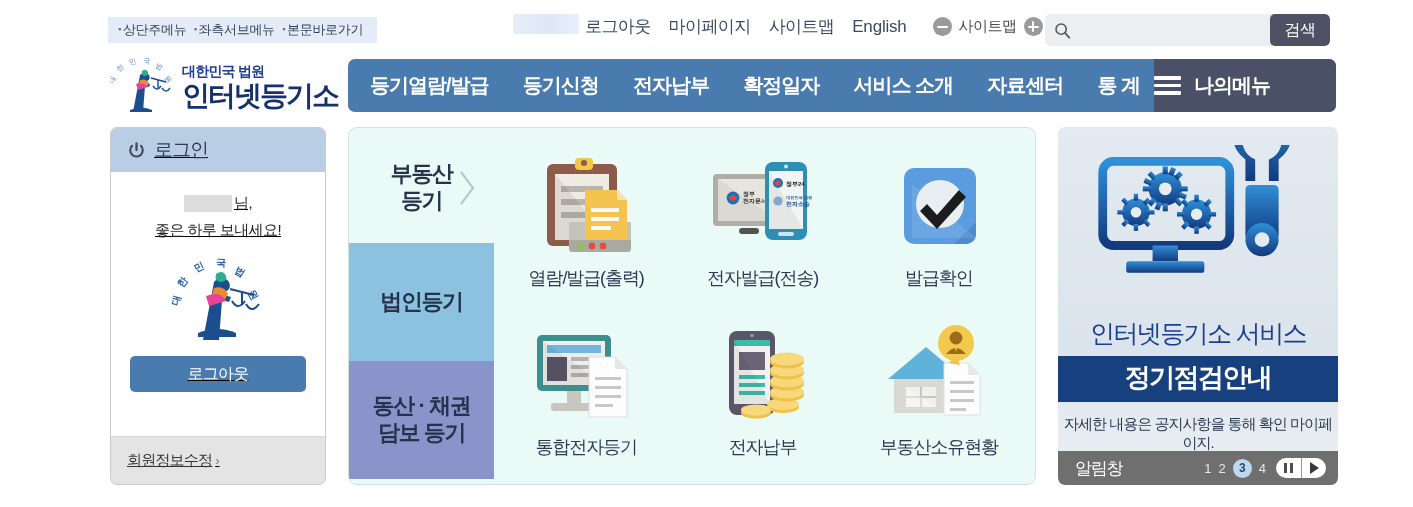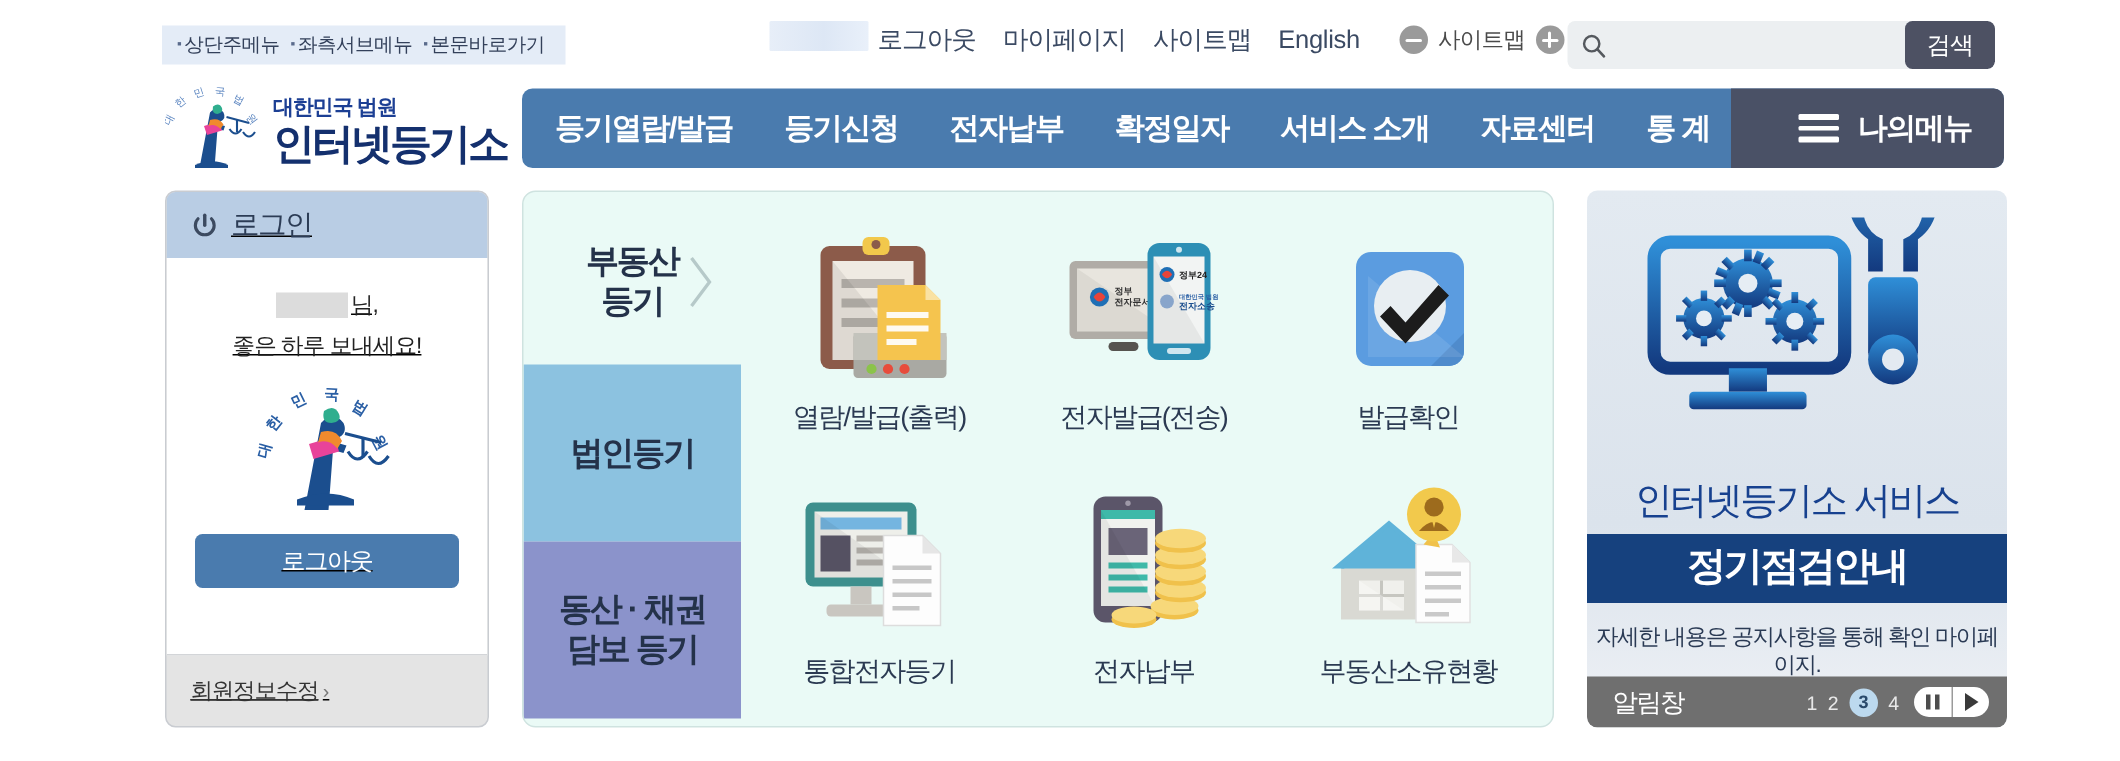--- a/index.html
+++ b/index.html
@@ -95,22 +95,22 @@
     flex: 1; display: flex; align-items: center;
     justify-content: space-between; padding: 0 14px 0 22px;
   }
   .nav .items a {
     color: #ffffff; font-size: 20px; font-weight: bold; text-decoration: none;
     letter-spacing: -1px; white-space: nowrap;
   }
   .nav .mymenu {
     width: 182px; height: 53px; background: #4a5166;
     border-radius: 0 7px 7px 0;
-    display: flex; align-items: center; justify-content: center; gap: 13px;
-    color:#fff; font-size: 20px; font-weight: bold; letter-spacing:-1px;padding-left:23px;
+    display: flex; align-items: center; gap: 13px;
+    color:#fff; font-size: 20px; font-weight: bold; letter-spacing:-1px;
   }
   .hamburger { display:flex; flex-direction:column; gap:4px; }
   .hamburger i { display:block; width:27px; height:3.6px; background:#fff; border-radius:1px; }
 
   
   .loginpanel {
     position: absolute; left: 110px; top: 127px;
     width: 216px; height: 358px;
     background: #e4e4e4; border: 1px solid #c9ccd1; border-radius: 7px;
     overflow: hidden;

